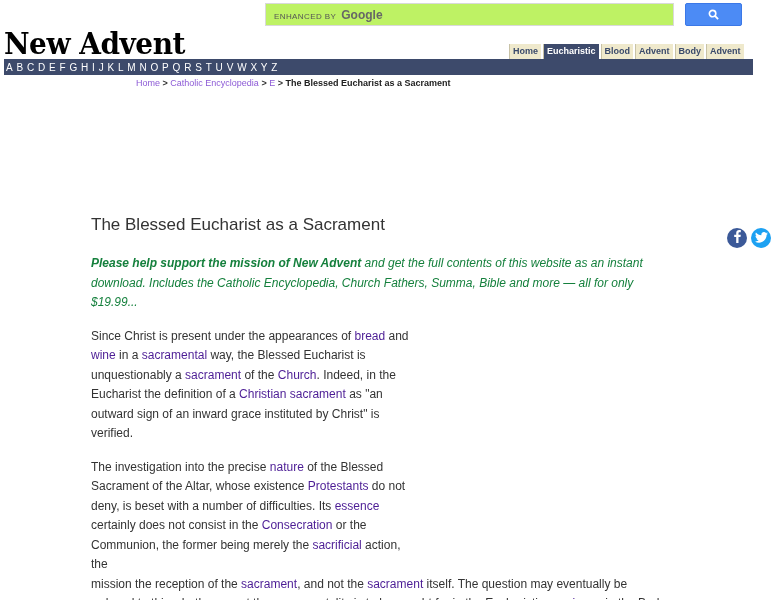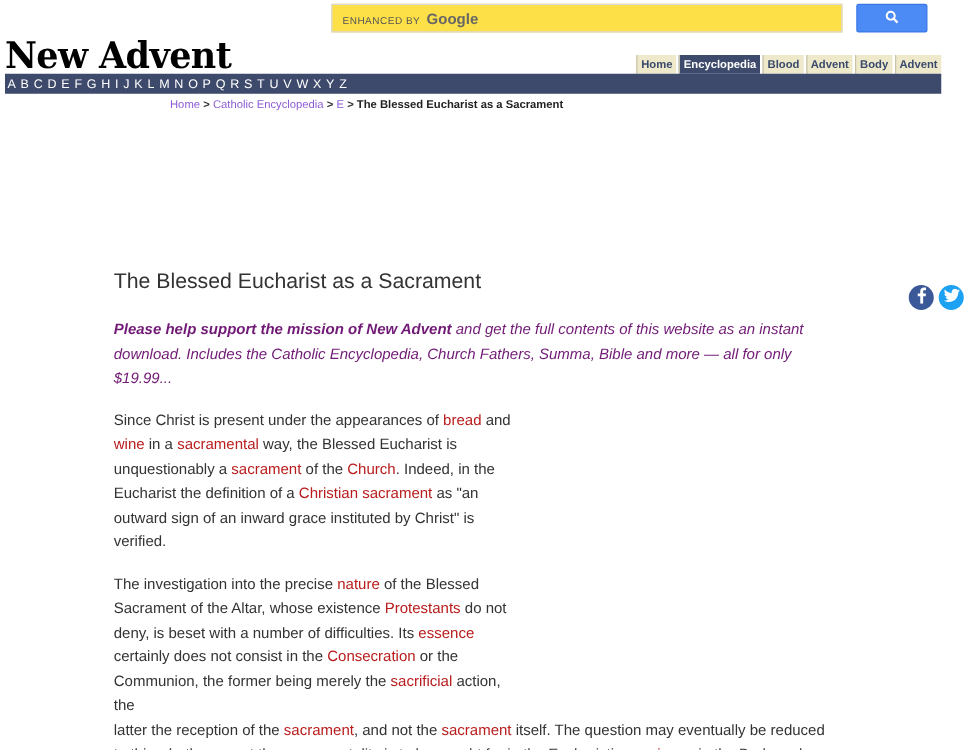--- a/index.html
+++ b/index.html
@@ -2,21 +2,21 @@
 <html><head>
 <meta charset="utf-8">
 <style>
   * { box-sizing: border-box; margin: 0; padding: 0; }
   html, body { width: 783px; height: 600px; overflow: hidden; background: #ffffff; }
   body { font-family: "Liberation Sans", sans-serif; color: #333; position: relative; }
 
   
   .search-wrap { position: absolute; left: 265px; top: 3px; width: 477px; height: 23px; }
   .search-input { position: absolute; left: 0; top: 0; width: 409px; height: 23px;
-    border: 1px solid #d9d9d9; background: #fde047; font-size: 11px; padding: 4px 8px; color: #555; }
+    border: 1px solid #d9d9d9; background: #bef264; font-size: 11px; padding: 4px 8px; color: #555; }
   .search-input .enh { font-size: 8px; letter-spacing: 0.4px; color: #555; }
   .search-input .goog { font-size: 12px; color: #666; font-weight: bold; margin-left: 2px; }
   .search-btn { position: absolute; left: 420px; top: 0; width: 57px; height: 23px;
     background: #4c8bf5; border: 1px solid #3b78e7; border-radius: 2px;
     display: flex; align-items: center; justify-content: center; }
 
   
   .logo { position: absolute; left: 4px; top: 30px; font-family: "DejaVu Serif", serif;
     font-weight: bold; font-size: 28px; color: #000; letter-spacing: -0.5px; line-height: 30px;
     transform: scaleY(1.05); }
@@ -35,24 +35,24 @@
 
   
   .breadcrumb { position: absolute; left: 104px; top: 78px; font-size: 9px; color: #333; padding-left: 32px; }
   .breadcrumb a { color: #8d5bd6; text-decoration: none; }
   .breadcrumb .sep { font-weight: bold; color: #333; }
   .breadcrumb .current { font-weight: bold; color: #222; }
 
   
   .content { position: absolute; left: 91px; top: 214px; width: 580px; }
   .page-title { font-size: 17px; font-weight: normal; color: #333; line-height: 22px; }
-  .support { margin-top: 18px; font-size: 12px; font-style: italic; color: #701a75; line-height: 19.5px; }
+  .support { margin-top: 18px; font-size: 12px; font-style: italic; color: #15803d; line-height: 19.5px; }
   .support b { font-weight: bold; }
   .para { font-size: 12px; line-height: 19.5px; color: #333; margin-top: 14px; }
-  .para a { color: #b91c1c; text-decoration: none; }
+  .para a { color: #4c1d95; text-decoration: none; }
   .narrow { width: 320px; }
 
   .social { position: absolute; left: 727px; top: 228px; display: flex; gap: 4px; }
   .social .ic { width: 20px; height: 20px; border-radius: 50%; display: flex; align-items: center; justify-content: center; }
   .fb { background: #3b5998; }
   .tw { background: #1da1f2; }
 </style>
 </head>
 <body>
 
@@ -68,21 +68,21 @@
           <line x1="7.6" y1="7.6" x2="11" y2="11" stroke="#fff" stroke-width="2"></line>
         </svg>
     </span>
   </div>
 </div>
 
 <div class="logo">New Advent</div>
 
 <div class="topnav">
   <a>Home</a>
-  <a class="active">Encyclopedia</a>
+  <a class="active">Eucharistic</a>
   <a>Blood</a>
   <a>Advent</a>
   <a>Body</a>
   <a>Advent</a>
 </div>
 
 <div class="alpha-bar">
   <a>A</a>
   <a>B</a>
   <a>C</a>
@@ -142,14 +142,14 @@
   <h1 class="page-title">The Blessed Eucharist as a Sacrament</h1>
 
   <p class="support">
     <b>Please help support the mission of New Advent</b><span> and get the full contents of this website as an instant download. Includes the Catholic Encyclopedia, Church Fathers, Summa, Bible and more — all for only $19.99...</span>
   </p>
 
   <p class="para narrow"><span>Since Christ is present under the appearances of </span><a>bread</a><span> and </span><a>wine</a><span> in a </span><a>sacramental</a><span> way, the Blessed Eucharist is unquestionably a </span><a>sacrament</a><span> of the </span><a>Church</a><span>. Indeed, in the Eucharist the definition of a </span><a>Christian sacrament</a><span> as "an outward sign of an inward grace instituted by Christ" is verified.</span></p>
 
   <p class="para narrow"><span>The investigation into the precise </span><a>nature</a><span> of the Blessed Sacrament of the Altar, whose existence </span><a>Protestants</a><span> do not deny, is beset with a number of difficulties. Its </span><a>essence</a><span> certainly does not consist in the </span><a>Consecration</a><span> or the Communion, the former being merely the </span><a>sacrificial</a><span> action, the</span></p>
 
-  <p class="para" style="margin-top:0"><span>latter the reception of the </span><a>sacrament</a><span>, and not the </span><a>sacrament</a><span> itself. The question may eventually be reduced to this whether or not the sacramentality is to be sought for in the Eucharistic </span><a>species</a><span> or in the Body and Blood of Christ hidden beneath them. The majority of </span></p>
+  <p class="para" style="margin-top:0"><span>mission the reception of the </span><a>sacrament</a><span>, and not the </span><a>sacrament</a><span> itself. The question may eventually be reduced to this whether or not the sacramentality is to be sought for in the Eucharistic </span><a>species</a><span> or in the Body and Blood of Christ hidden beneath them. The majority of </span></p>
 </div>
 
 </body></html>

